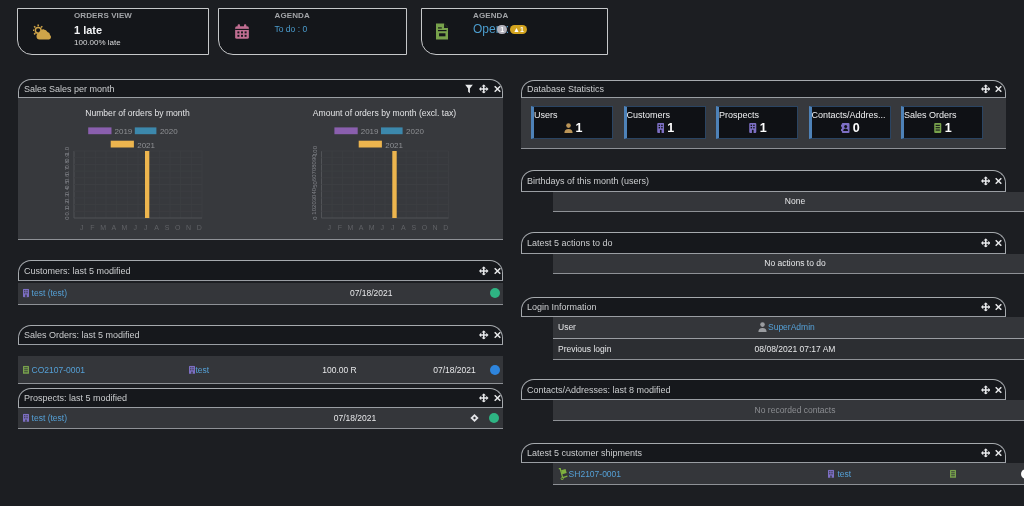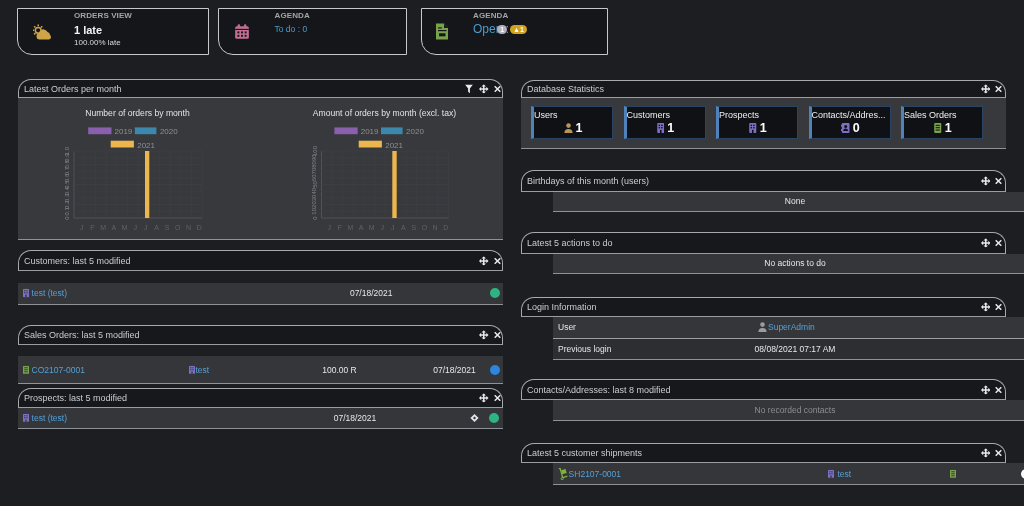--- a/index.html
+++ b/index.html
@@ -84,21 +84,21 @@
     </g>
     <rect x="3.4" y="11" width="7.2" height="3.4" fill="#14161a"></rect>
   </svg>
   <div class="tt" style="left:51px;">AGENDA</div>
   <div class="tl2" style="left:51px;font-weight:normal;color:#4b9ccd;font-size:12px;line-height:8px;top:16px;">Open : </div>
   <div style="position:absolute;left:75.4px;top:15.5px;width:9.5px;height:9.5px;border-radius:50%;background:#b3b1bb;color:#fff;font-size:7px;font-weight:bold;text-align:center;line-height:9.5px;">1</div>
   <div style="position:absolute;left:87.8px;top:15.5px;width:17.2px;height:9.6px;border-radius:5px;background:#d2a31e;color:#fff;font-size:7px;font-weight:bold;text-align:center;line-height:9.6px;">▲1</div>
 </div>
 
 <div class="wh" style="top:79px;height:19px;">
-  <span class="t">Latest Orders per month</span>
+  <span class="t">Sales Sales per month</span>
   <svg class="ic" style="left:446.3px" width="8" height="9" viewBox="0 0 8 9">
       <path fill="#e8e9eb" d="M0 0 h8 L4.9 4 V8.8 L3.1 7.3 V4 Z"></path>
     </svg>
   <svg class="ic" style="left:460.1px" width="9.5" height="9.5" viewBox="0 0 10 10">
       <path fill="#e8e9eb" d="M5 0 L7.3 2.3 H5.8 V4.2 H7.7 V2.7 L10 5 L7.7 7.3 V5.8 H5.8 V7.7 H7.3 L5 10 L2.7 7.7 H4.2 V5.8 H2.3 V7.3 L0 5 L2.3 2.7 V4.2 H4.2 V2.3 H2.7 Z"></path>
     </svg>
   <svg class="ic" style="left:474.9px" width="7" height="7" viewBox="0 0 7 7">
       <path stroke="#e8e9eb" stroke-width="1.5" d="M0.7 0.7 L6.3 6.3 M6.3 0.7 L0.7 6.3"></path>
     </svg>
 </div>
@@ -224,21 +224,21 @@
         <text x="296.5" y="86.5" transform="rotate(-90 296.5 86.5)" dominant-baseline="central">50</text>
         <text x="296.5" y="93.2" transform="rotate(-90 296.5 93.2)" dominant-baseline="central">40</text>
         <text x="296.5" y="99.9" transform="rotate(-90 296.5 99.9)" dominant-baseline="central">30</text>
         <text x="296.5" y="106.6" transform="rotate(-90 296.5 106.6)" dominant-baseline="central">20</text>
         <text x="296.5" y="113.30000000000001" transform="rotate(-90 296.5 113.30000000000001)" dominant-baseline="central">10</text>
         <text x="296.5" y="120" transform="rotate(-90 296.5 120)" dominant-baseline="central">0</text>
       </g>
 </svg>
 </div>
 
-<div class="wh" style="top:250px;height:21px;">
+<div class="wh" style="top:260px;height:21px;">
   <span class="t">Customers: last 5 modified</span>
   <svg class="ic" style="left:460.1px" width="9.5" height="9.5" viewBox="0 0 10 10">
       <path fill="#e8e9eb" d="M5 0 L7.3 2.3 H5.8 V4.2 H7.7 V2.7 L10 5 L7.7 7.3 V5.8 H5.8 V7.7 H7.3 L5 10 L2.7 7.7 H4.2 V5.8 H2.3 V7.3 L0 5 L2.3 2.7 V4.2 H4.2 V2.3 H2.7 Z"></path>
     </svg>
   <svg class="ic" style="left:474.9px" width="7" height="7" viewBox="0 0 7 7">
       <path stroke="#e8e9eb" stroke-width="1.5" d="M0.7 0.7 L6.3 6.3 M6.3 0.7 L0.7 6.3"></path>
     </svg>
 </div>
 <div class="row last" style="top:283px;height:21.5px;">
   <svg class="cell" style="left:5px" width="6" height="8.5" viewBox="0 0 6 8.5">

